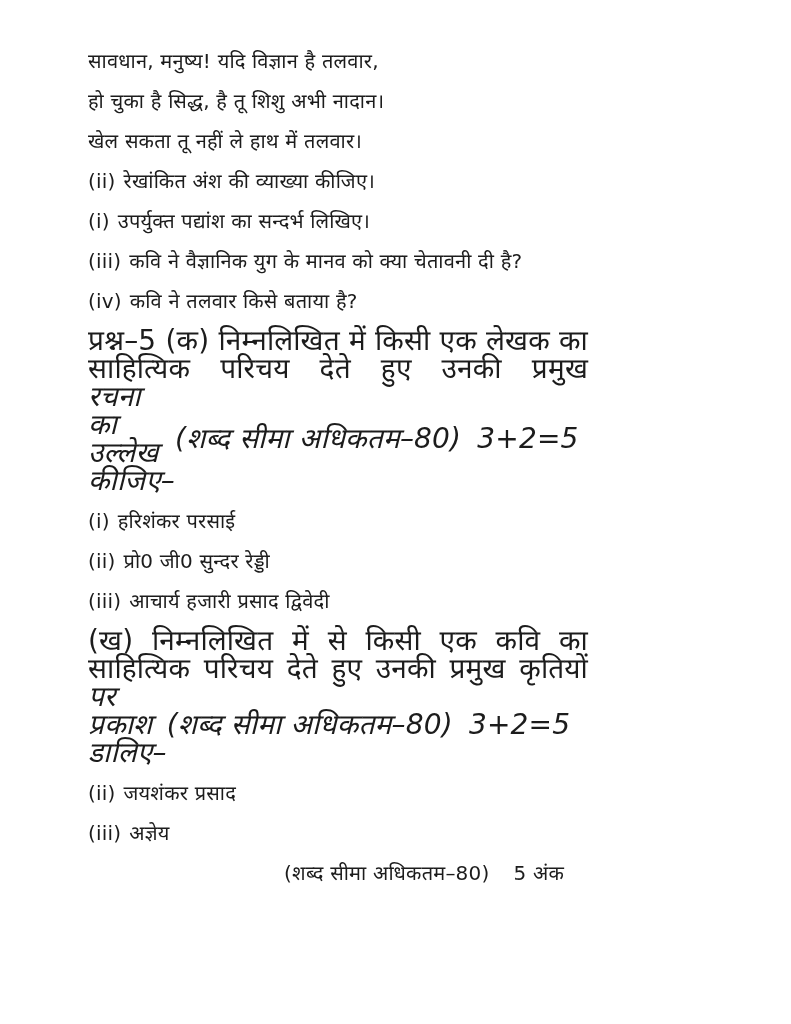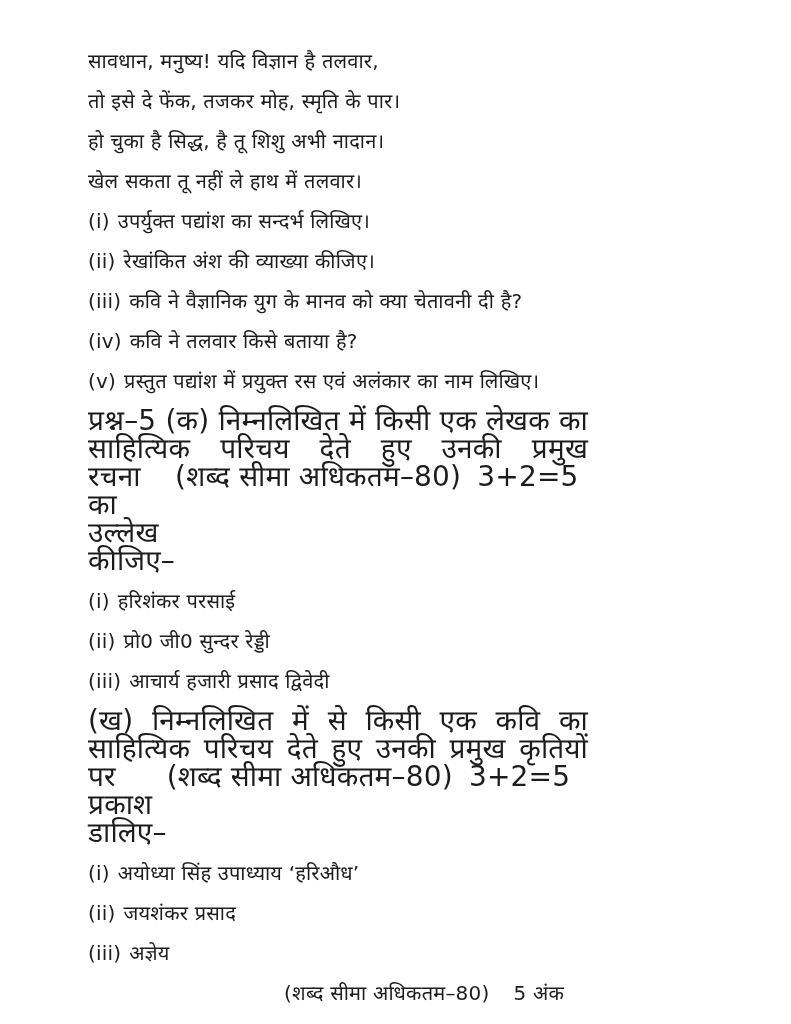--- a/index.html
+++ b/index.html
@@ -34,21 +34,22 @@
   }
   
   .jline {
     text-align: justify;
     text-align-last: justify;
     white-space: normal;
   }
   .row {
     display: flex;
     justify-content: space-between;
-    align-items: flex-start;
+    align-items: center;
+    font-style: italic;
   }
   .annot {
     display: inline-flex;
     gap: 16px;
     align-items: baseline;
     padding-right: 24px;
     white-space: nowrap;
   }
   .marks {
     white-space: nowrap;
@@ -65,40 +66,36 @@
   .qnum { margin-right: 10px; }
   .subq .qnum { margin-right: 8px; }
 </style>
 </head>
 <body>
 
 <div class="page">
 
   <div>
     <div class="line">सावधान, मनुष्य! यदि विज्ञान है तलवार,</div>
-    <div class="line">तो इसे दे फेंक, तजकर मोह, स्मृति के पार।</div>
     <div class="line">हो चुका है सिद्ध, है तू शिशु अभी नादान।</div>
     <div class="line">खेल सकता तू नहीं ले हाथ में तलवार।</div>
   </div>
 
   <div>
     <div class="line subq">
-      <span class="qnum">(i)</span><span>उपर्युक्त पद्यांश का सन्दर्भ लिखिए।</span>
+      <span class="qnum">(ii)</span><span>रेखांकित अंश की व्याख्या कीजिए।</span>
     </div>
     <div class="line subq">
-      <span class="qnum">(ii)</span><span>रेखांकित अंश की व्याख्या कीजिए।</span>
+      <span class="qnum">(i)</span><span>उपर्युक्त पद्यांश का सन्दर्भ लिखिए।</span>
     </div>
     <div class="line subq">
       <span class="qnum">(iii)</span><span>कवि ने वैज्ञानिक युग के मानव को क्या चेतावनी दी है?</span>
     </div>
     <div class="line subq">
       <span class="qnum">(iv)</span><span>कवि ने तलवार किसे बताया है?</span>
-    </div>
-    <div class="line subq">
-      <span class="qnum">(v)</span><span>प्रस्तुत पद्यांश में प्रयुक्त रस एवं अलंकार का नाम लिखिए।</span>
     </div>
   </div>
 
   <div class="para">
     <div class="jline">प्रश्न–5 (क) निम्नलिखित में किसी एक लेखक का साहित्यिक परिचय देते हुए उनकी प्रमुख</div>
     <div class="row">
       <span>रचना का उल्लेख कीजिए–</span>
       <span class="annot">
         <span>(शब्द सीमा अधिकतम–80)</span>
         <span class="marks">3+2=5</span>
@@ -124,23 +121,20 @@
       <span>पर प्रकाश डालिए–</span>
       <span class="annot">
         <span>(शब्द सीमा अधिकतम–80)</span>
         <span class="marks">3+2=5</span>
       </span>
     </div>
   </div>
 
   <div>
     <div class="line subq">
-      <span class="qnum">(i)</span><span>अयोध्या सिंह उपाध्याय ‘हरिऔध’</span>
-    </div>
-    <div class="line subq">
       <span class="qnum">(ii)</span><span>जयशंकर प्रसाद</span>
     </div>
     <div class="line subq">
       <span class="qnum">(iii)</span><span>अज्ञेय</span>
     </div>
   </div>
 
 
   <div class="right-row">
     <span class="annot">

